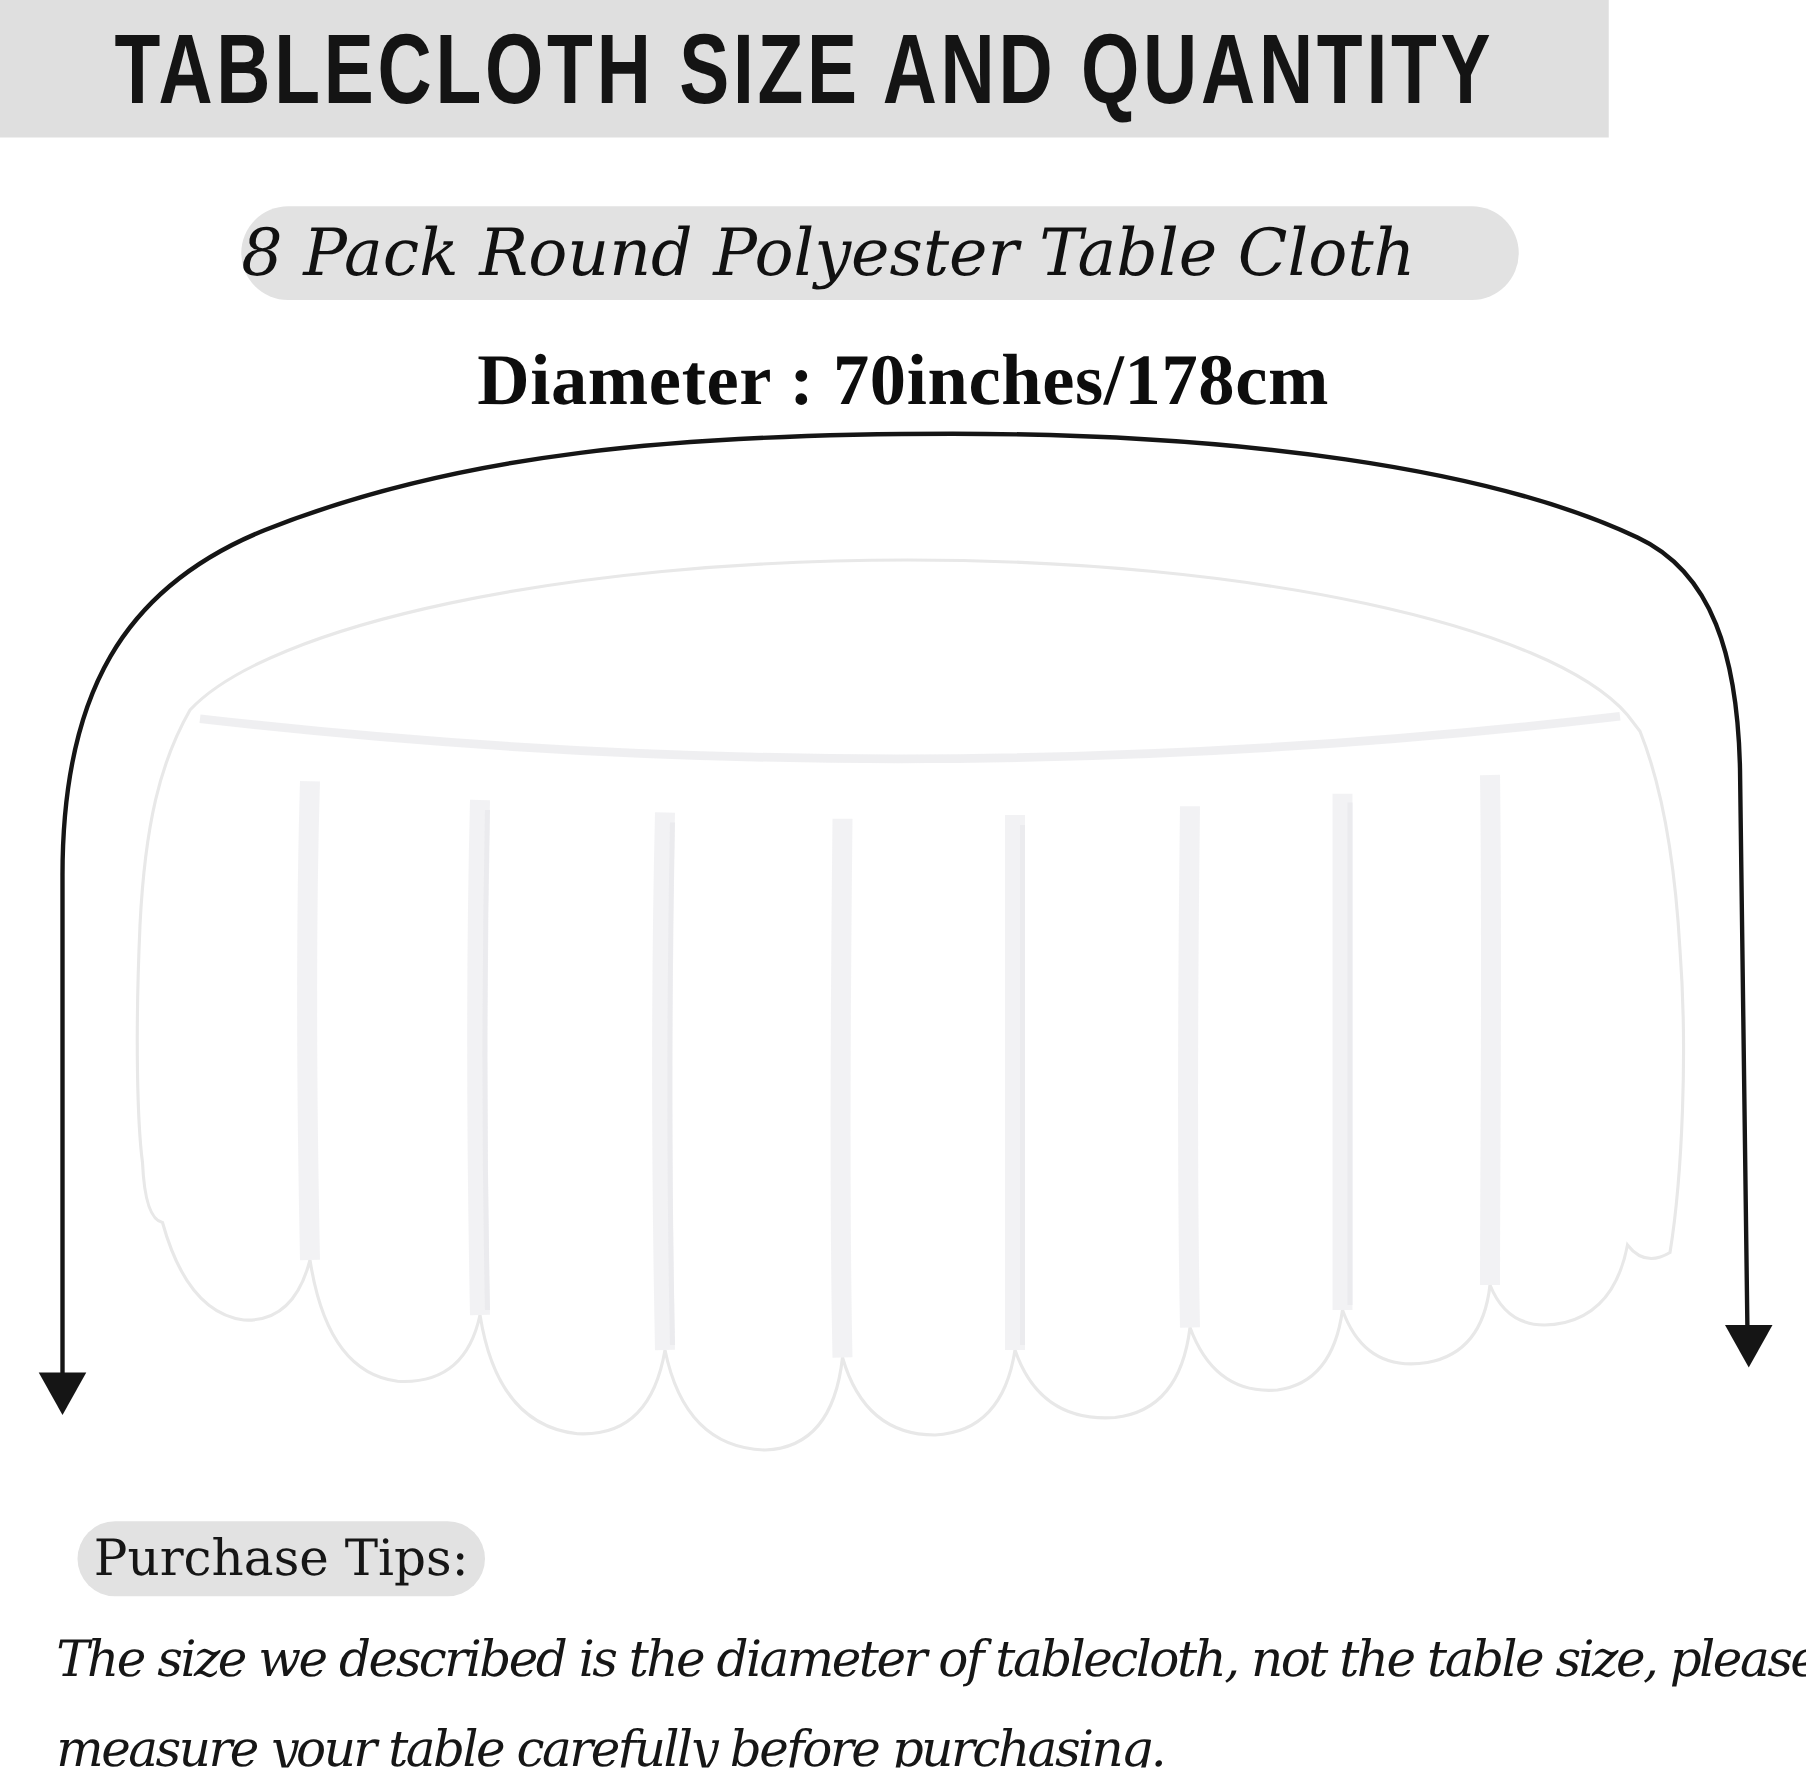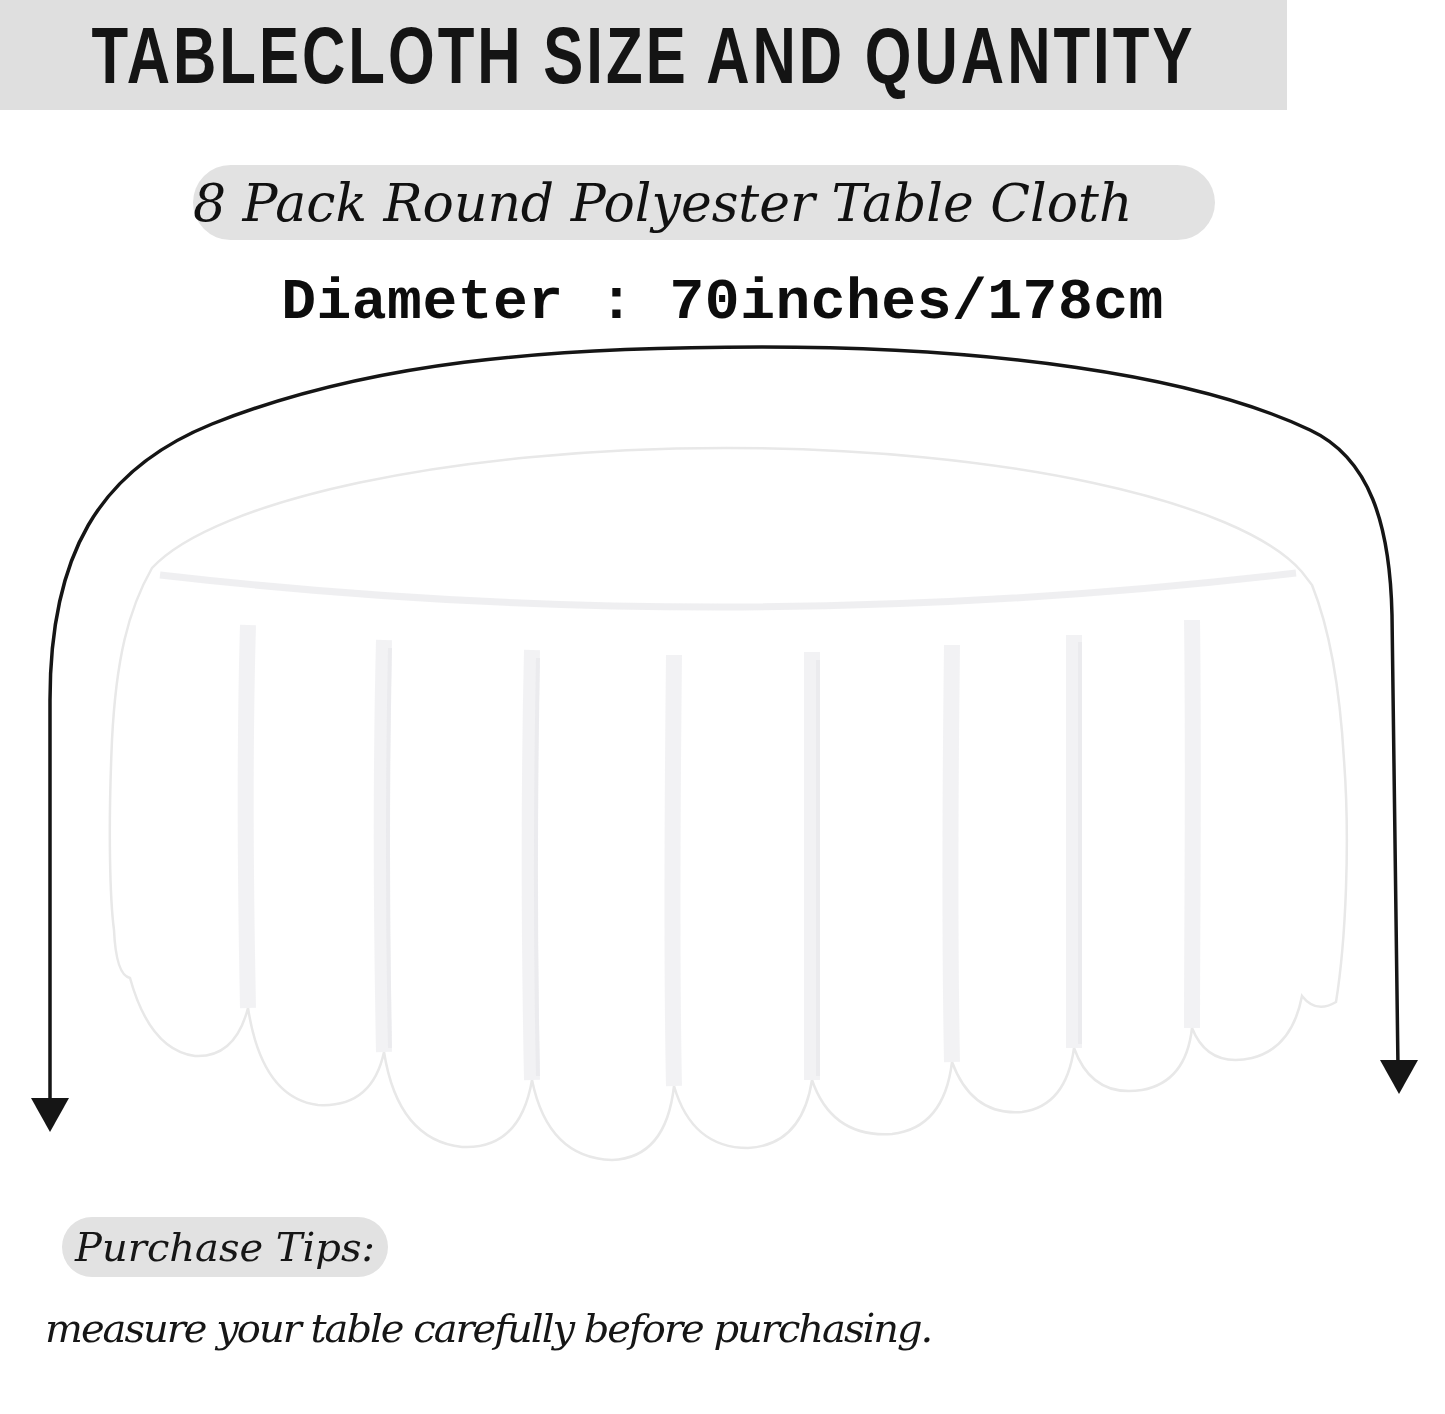--- a/index.html
+++ b/index.html
@@ -28,38 +28,38 @@
     background:var(--pill_bg,#e2e2e2);border-radius:38px;
     display:flex;align-items:center;
   }
   .pack-pill span{
     font-family:"DejaVu Serif", serif;font-style:italic;
     font-size:52px;color:#111;white-space:nowrap;
   }
   .diameter{
     position:absolute;left:0;top:270px;width:1445px;
     text-align:center;
-    font-family:Liberation Mono, monospace;font-weight:700;
+    font-family:Liberation Serif, serif;font-weight:700;
     font-size:58px;letter-spacing:.5px;color:#0d0d0d;
     white-space:nowrap;
   }
   .scene{position:absolute;left:0;top:0;width:1445px;height:1414px;}
   .cloth-body{fill:var(--cloth,#ffffff);stroke:var(--cloth_line,#e8e8e8);stroke-width:2.5;}
   .rim{fill:none;stroke:#ececef;stroke-width:7;opacity:.85;}
   .fold{fill:none;stroke:var(--cloth_fold,#f1f1f3);stroke-width:16;opacity:.9;}
   .crease{fill:none;stroke:var(--cloth_crease,#e9e9ec);stroke-width:4;opacity:.8;}
   .measure{fill:none;stroke:var(--arrow,#151515);stroke-width:3.5;}
   .arrowhead{fill:var(--arrow,#151515);}
   .tips-pill{
     position:absolute;left:62px;top:1217px;width:326px;height:60px;
     background:var(--pill_bg,#e2e2e2);border-radius:30px;
     display:flex;align-items:center;justify-content:center;
   }
   .tips-pill span{
-    font-family:"DejaVu Serif", serif;font-style:italic;
+    font-family:"DejaVu Serif", serif;
     font-size:40px;color:#161616;white-space:nowrap;
   }
   .tips-body{
     position:absolute;left:45px;top:1292px;width:1390px;
     font-family:"DejaVu Serif", serif;font-style:italic;
     font-size:40px;letter-spacing:-2px;line-height:72px;color:#161616;
   }
   .tips-line{white-space:nowrap;}
 </style>
 </head>
@@ -136,14 +136,15 @@
     <polygon class="arrowhead" points="50,1132 31,1098 69,1098"></polygon>
     <polygon class="arrowhead" points="1399,1094 1380,1060 1418,1060"></polygon>
   </g>
 </svg>
 
 <div class="tips-pill">
   <span>Purchase Tips:</span>
 </div>
 
 <div class="tips-body">
+  <div class="tips-line">The size we described is the diameter of tablecloth, not the table size, please</div>
   <div class="tips-line">measure your table carefully before purchasing.</div>
 </div>
 
 </body></html>

